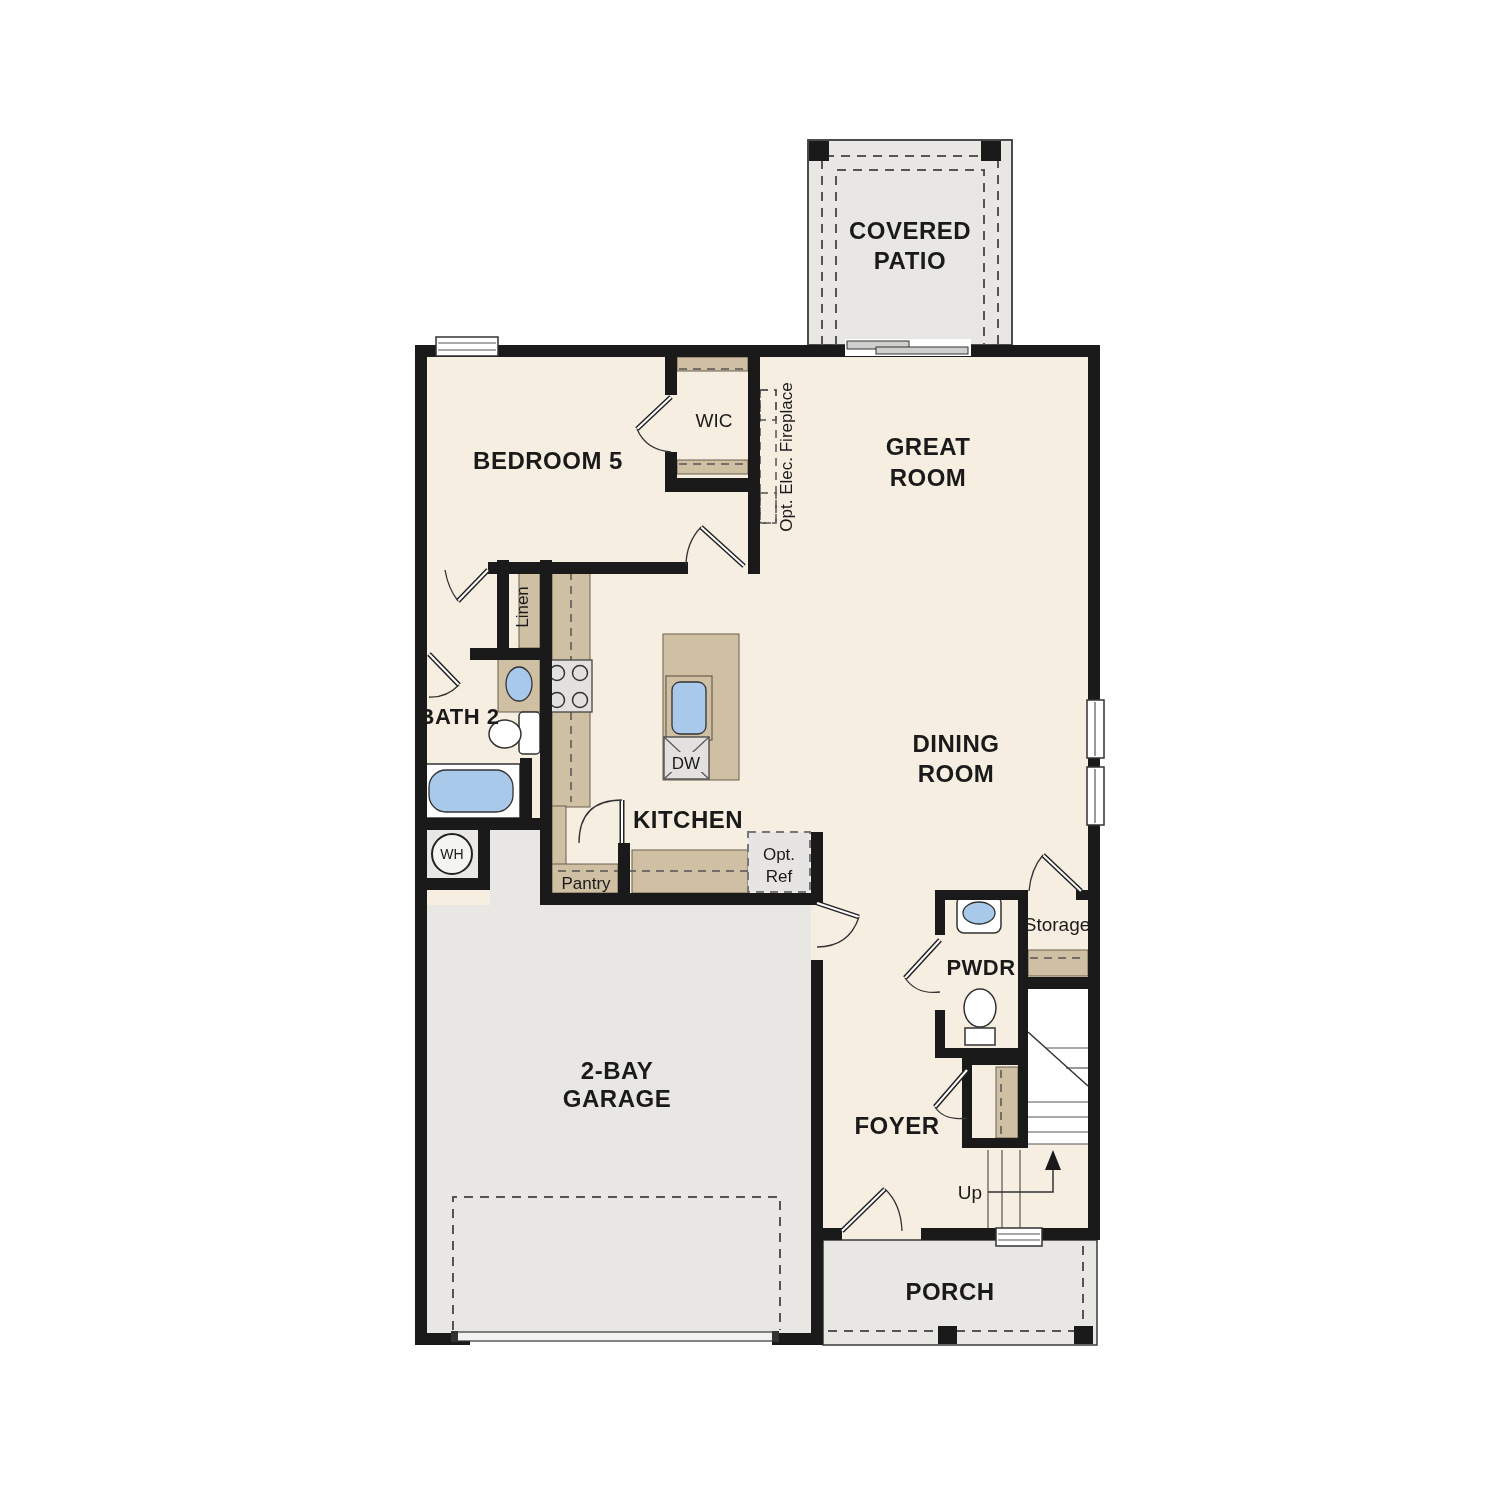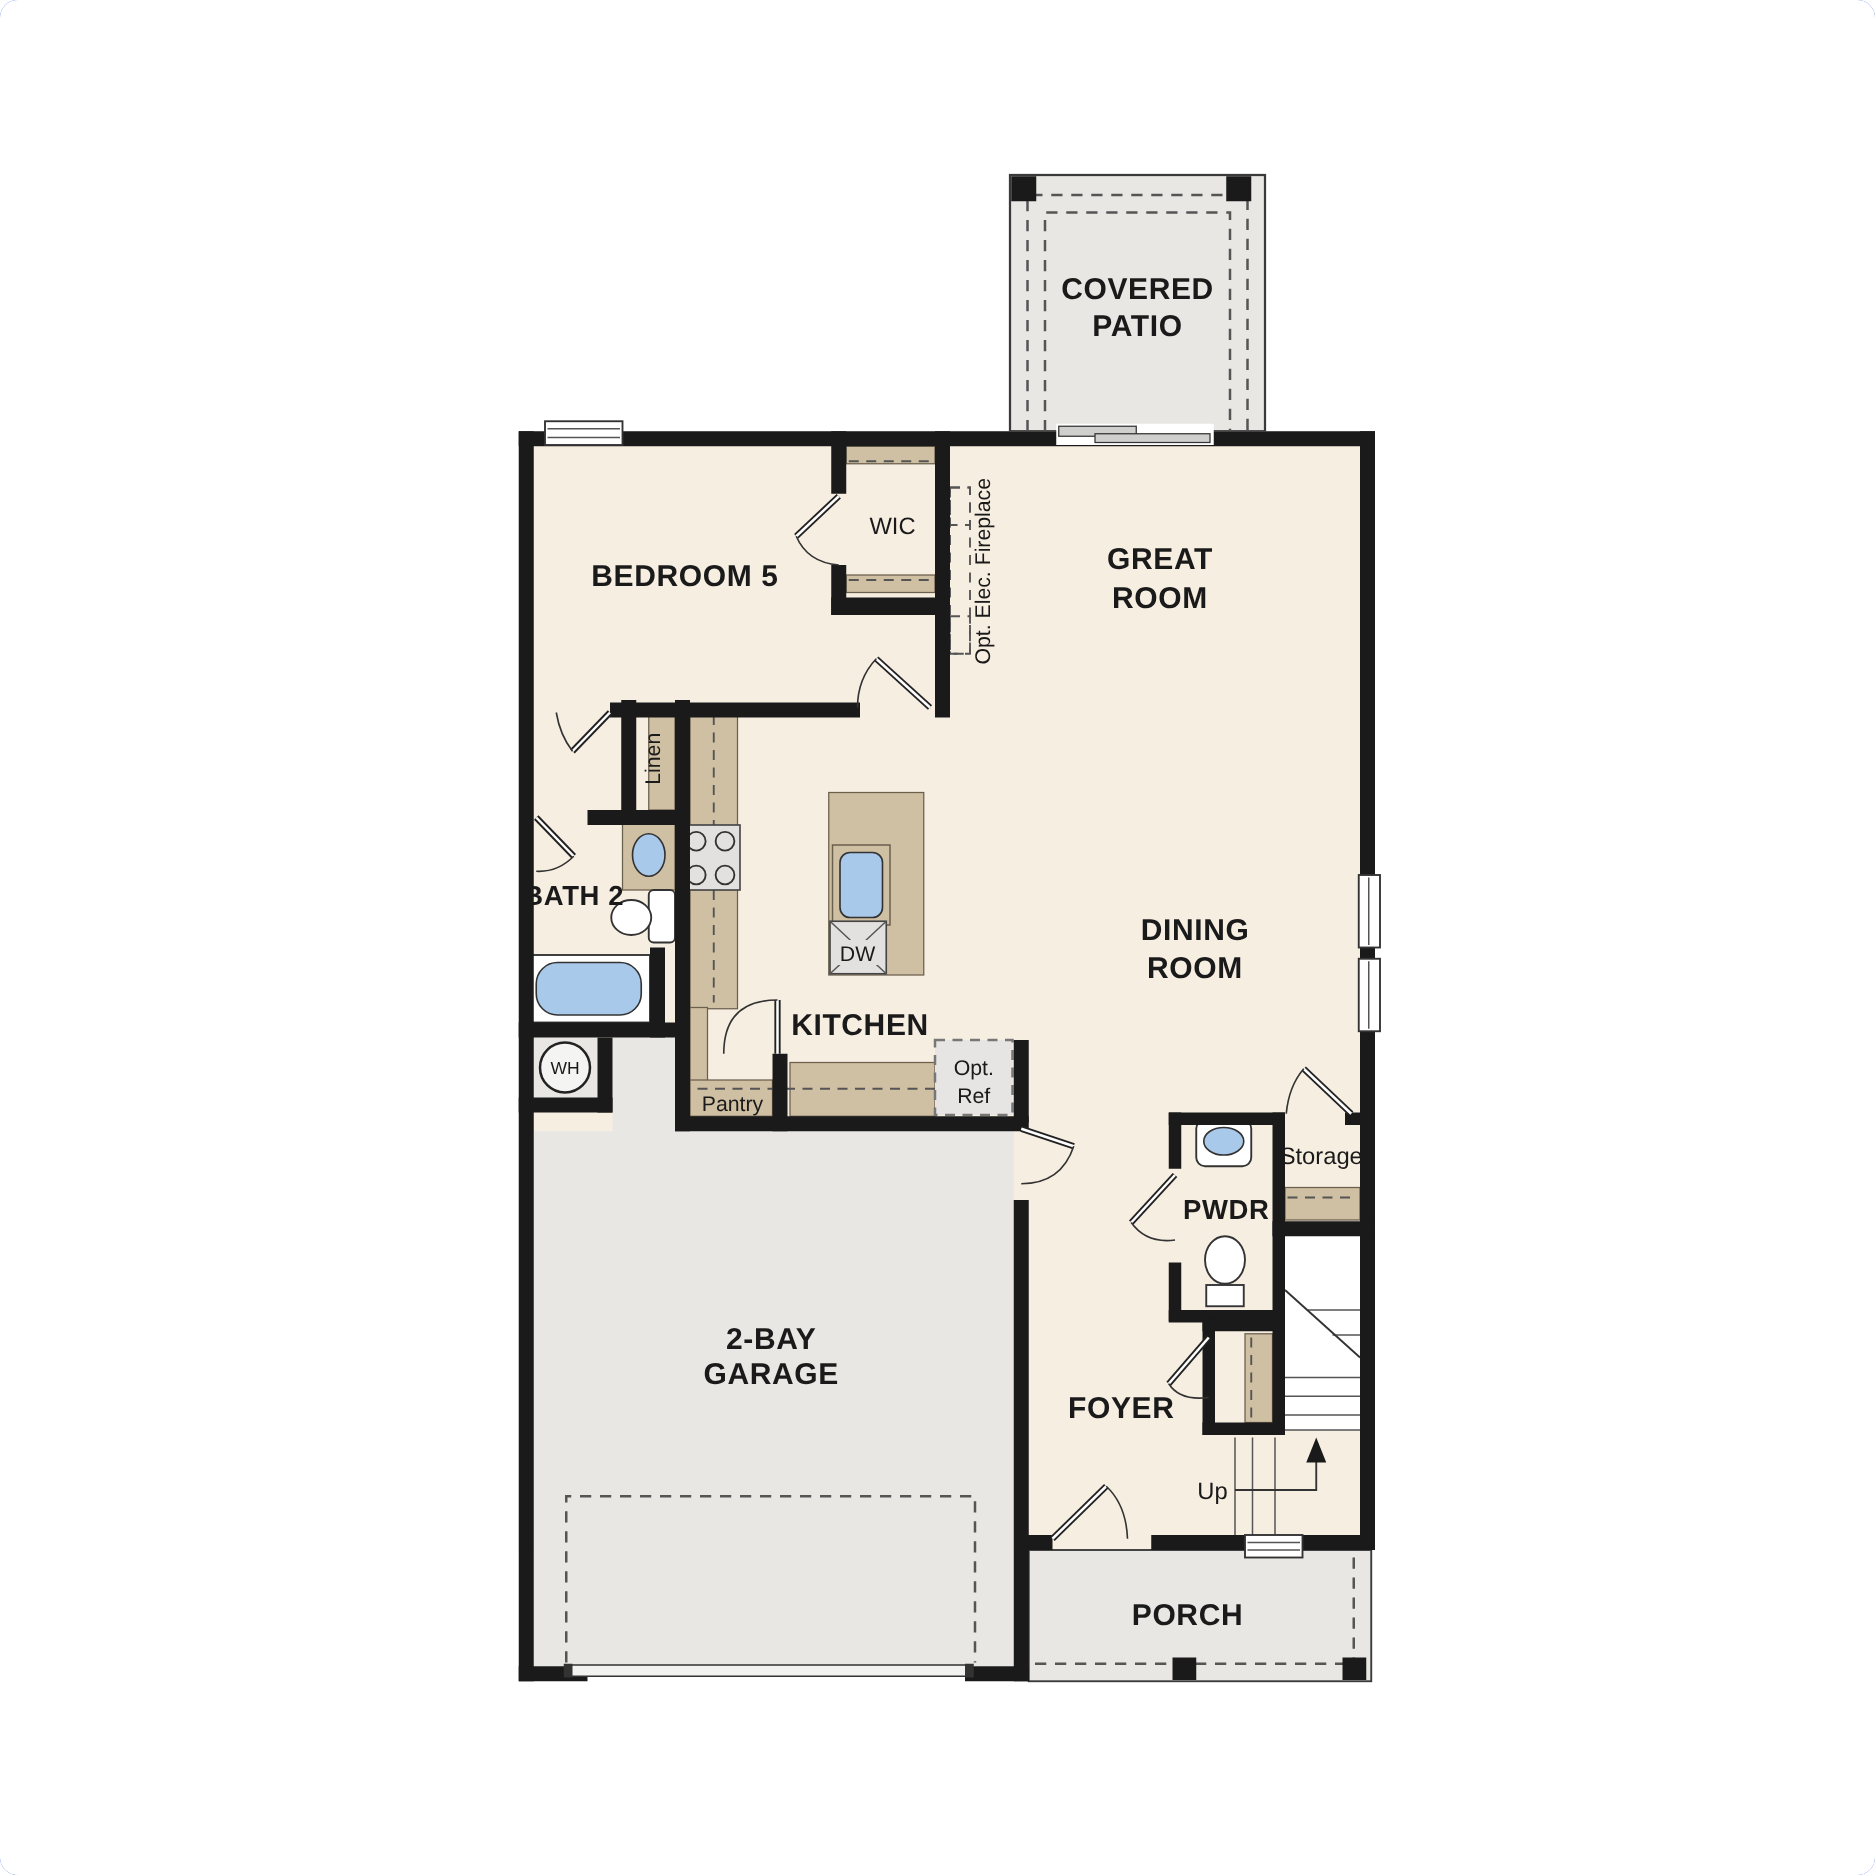--- a/index.html
+++ b/index.html
@@ -1,16 +1,16 @@
 <!DOCTYPE html>
 <html style="--wall: #1a1a1a; --floor: #f7eee2; --exterior: #e8e7e4; --counter: #cfbfa3; --counter_edge: #6b5f4d; --water: #a9c9ea; --fixture: #ffffff; --appliance: #e2e1df; --dash: #555555; --ink: #1a1a1a;"><head>
 <meta charset="utf-8">
 <style>
   html,body{margin:0;padding:0;background:#fff;}
-  .stage{width:1500px;height:1500px;position:relative;background:#1d4ed8;overflow:hidden;border-radius:14px;}
+  .stage{width:1500px;height:1500px;position:relative;background:#1d4ed8;overflow:hidden;}
   svg{display:block;}
   text{font-family:"Liberation Sans",sans-serif;fill:var(--ink);}
   .lbl-room{font-size:24px;font-weight:700;letter-spacing:.5px;}
   .lbl-med{font-size:22px;font-weight:700;letter-spacing:.5px;}
   .lbl-sm{font-size:19px;font-weight:400;}
   .lbl-xs{font-size:17px;font-weight:400;}
   .lbl-tiny{font-size:14px;font-weight:400;}
   .wall{fill:var(--wall);}
   .floor{fill:var(--floor);}
   .ext{fill:var(--exterior);}

